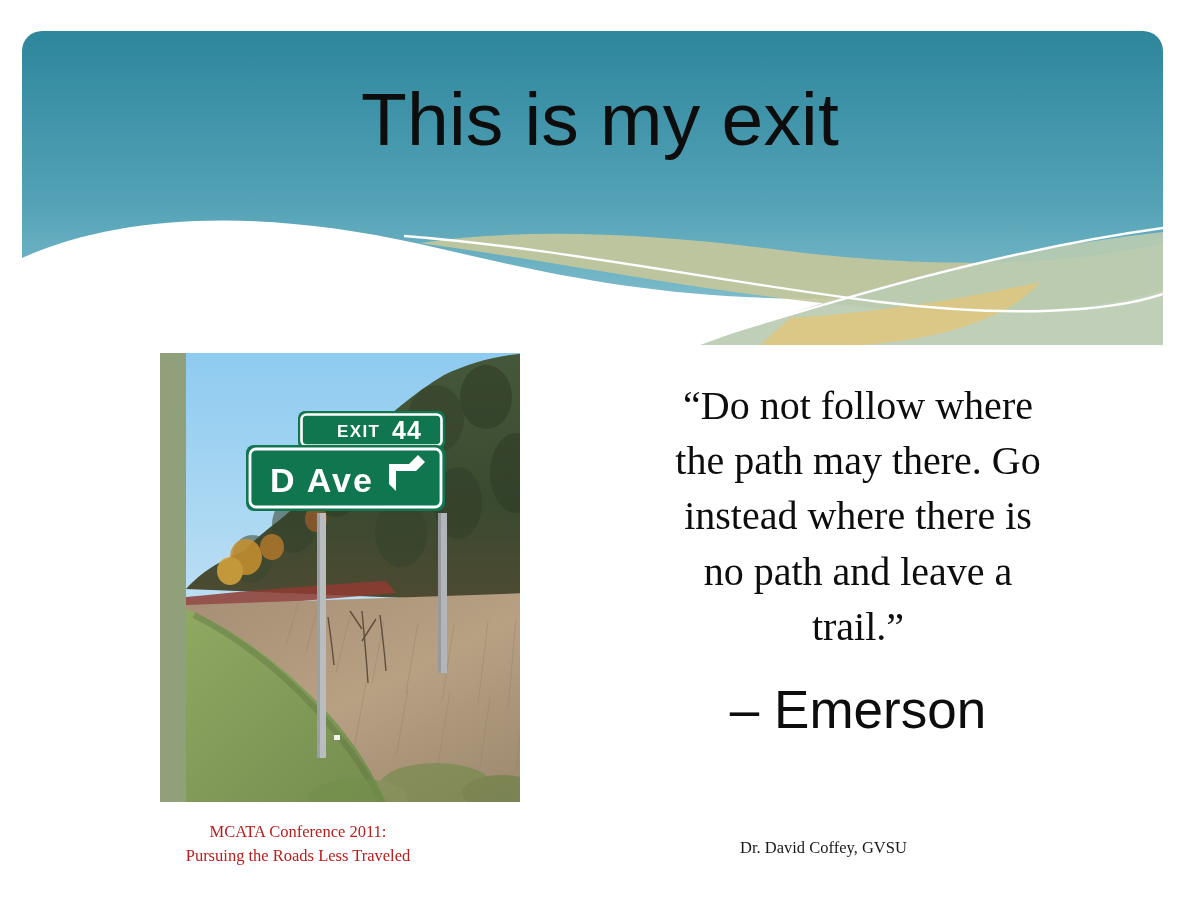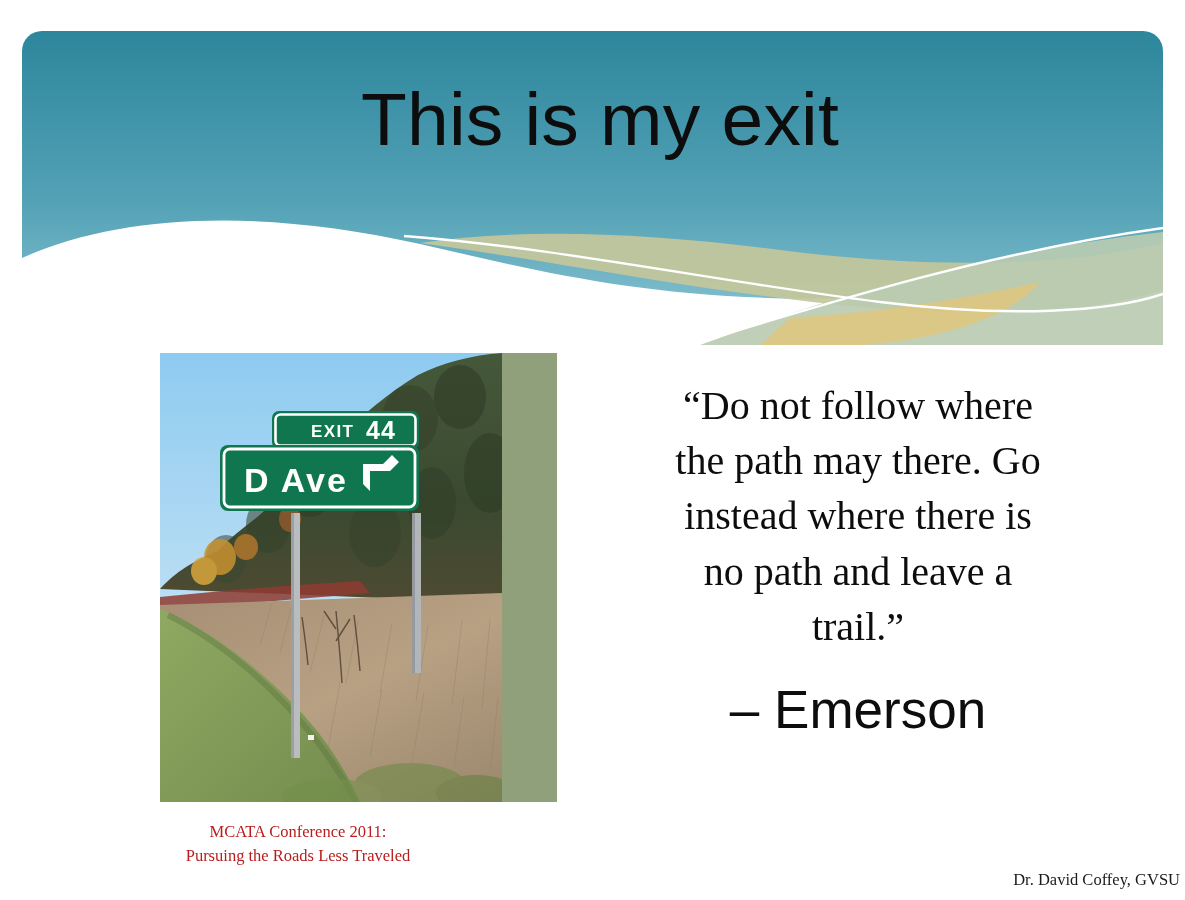--- a/index.html
+++ b/index.html
@@ -45,24 +45,25 @@
     font-family: Liberation Sans, sans-serif;
     letter-spacing: 0.2px;
     white-space: nowrap;
   }
 
   
   #photo-frame {
     position: absolute;
     left: 160px;
     top: 353px;
-    width: 397px;
+    width: 334px;
     height: 449px;
     overflow: hidden;
     background: #8fa07a;
+    padding-left: 26px;
   }
   #photo-svg { display: block; }
 
   
   #quote-block {
     position: absolute;
     left: 597px;
     top: 362px;
     width: 522px;
     text-align: center;
@@ -91,26 +92,25 @@
     font-size: 16.5px;
     line-height: 1.45;
     color: #b91c1c;
     font-family: "Liberation Serif", "DejaVu Serif", serif;
   }
   #footer-right {
     position: absolute;
     left: 740px;
     top: 836px;
     width: 440px;
-    text-align: right;
+    text-align: left;
     font-size: 16.5px;
     line-height: 1.4;
     color: #1a1a1a;
     font-family: "Liberation Serif", "DejaVu Serif", serif;
-    margin-top: 32px;
   }
   .line { display: block; }
 </style>
 </head>
 <body>
 
 <div id="slide">
 
   <div id="header-band">
     <svg id="header-svg" width="1185" height="345" viewBox="0 0 1185 345">

